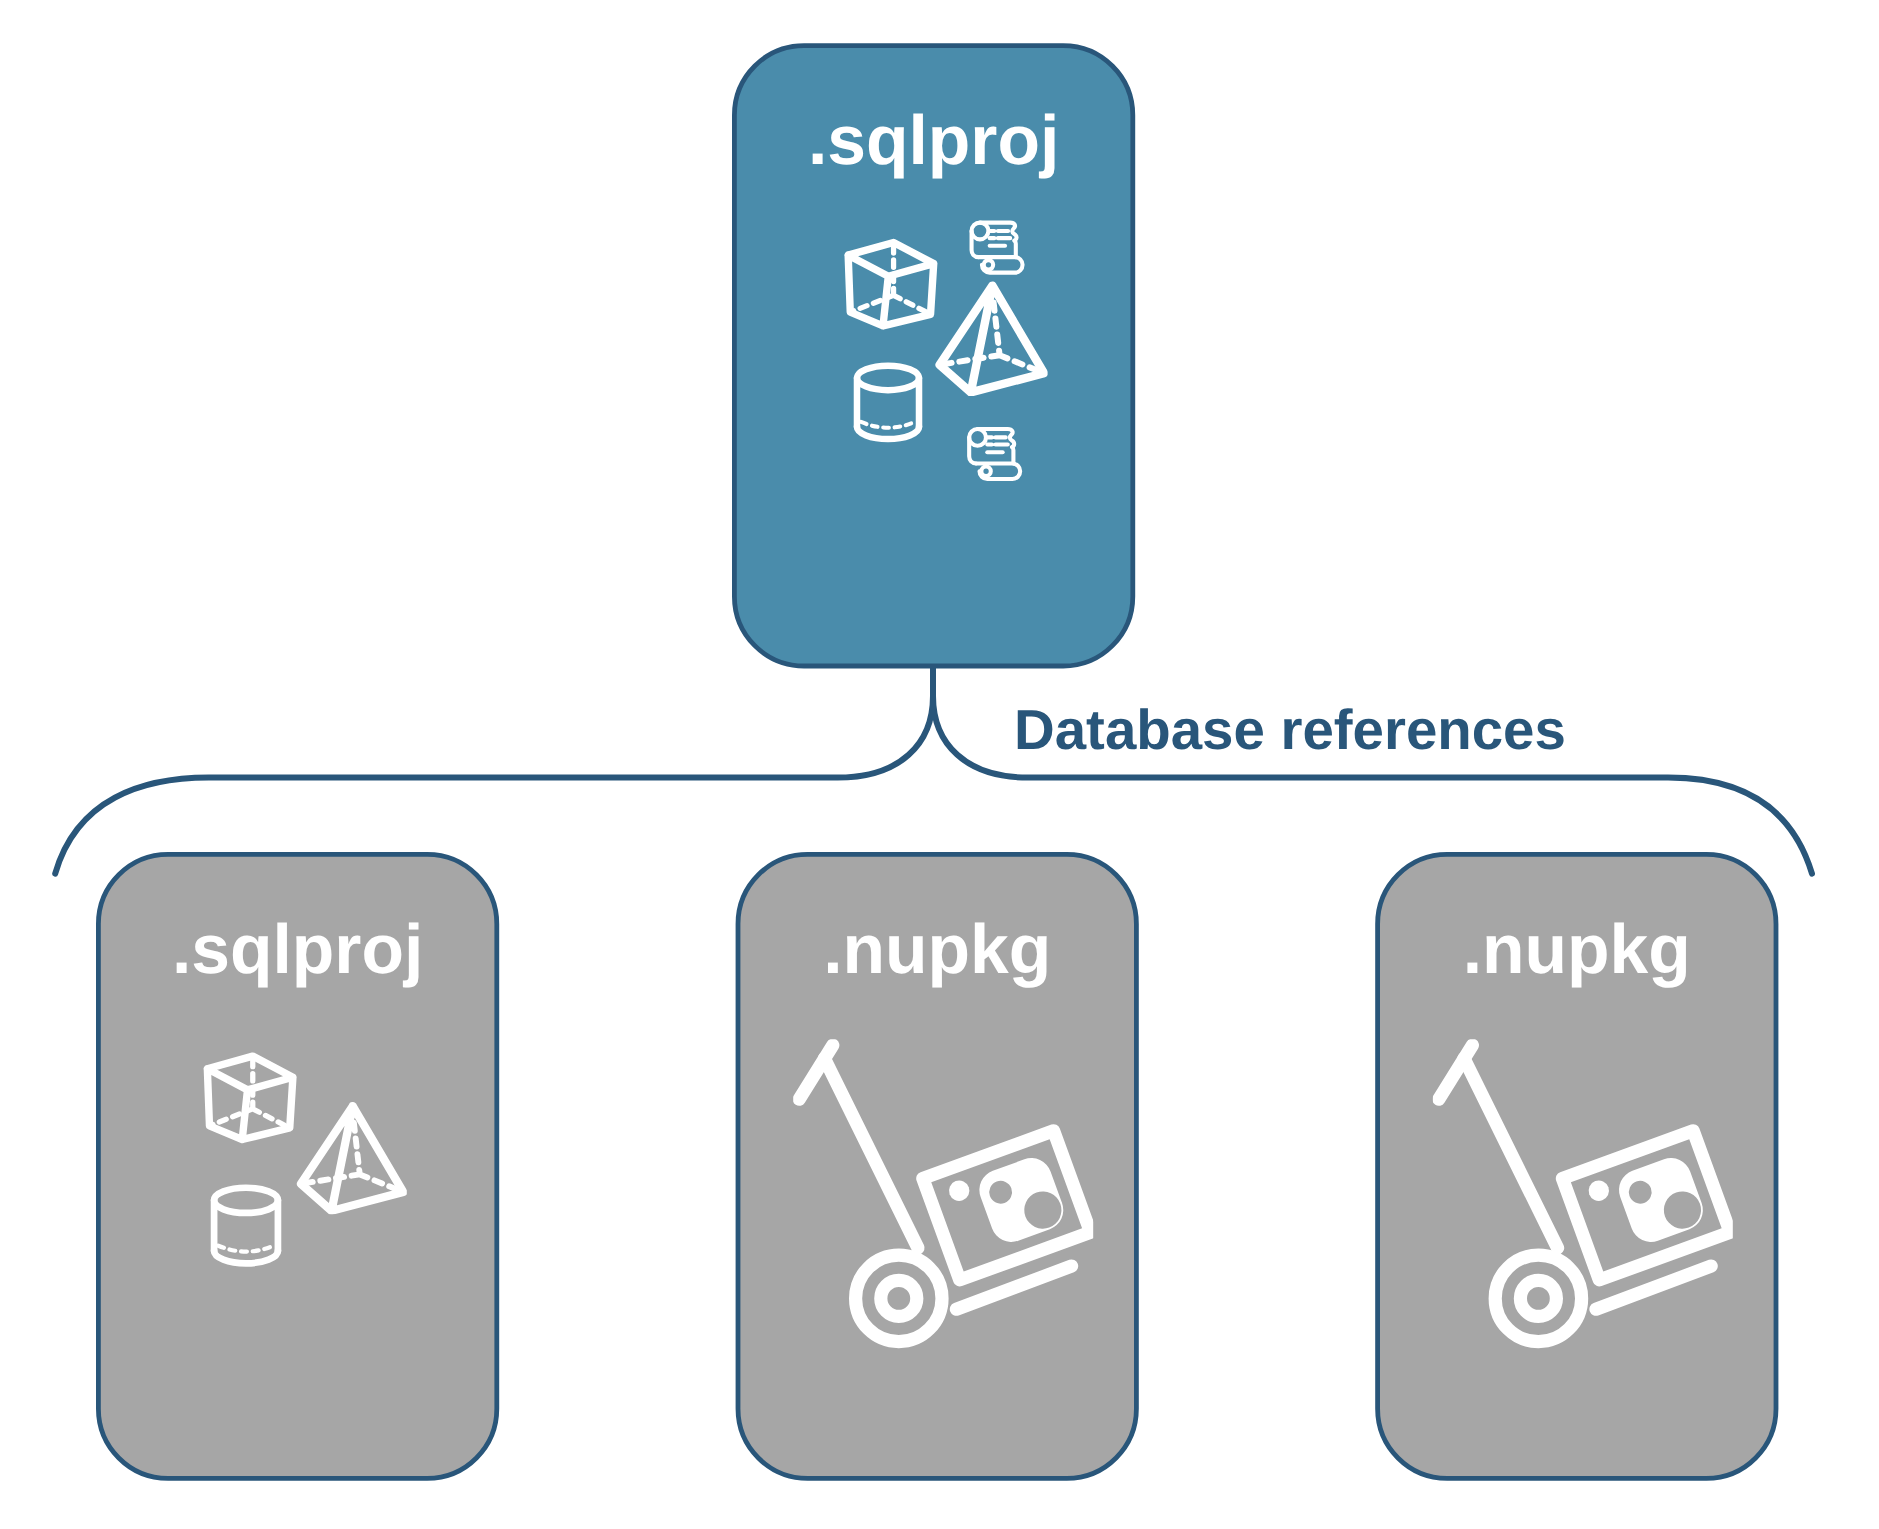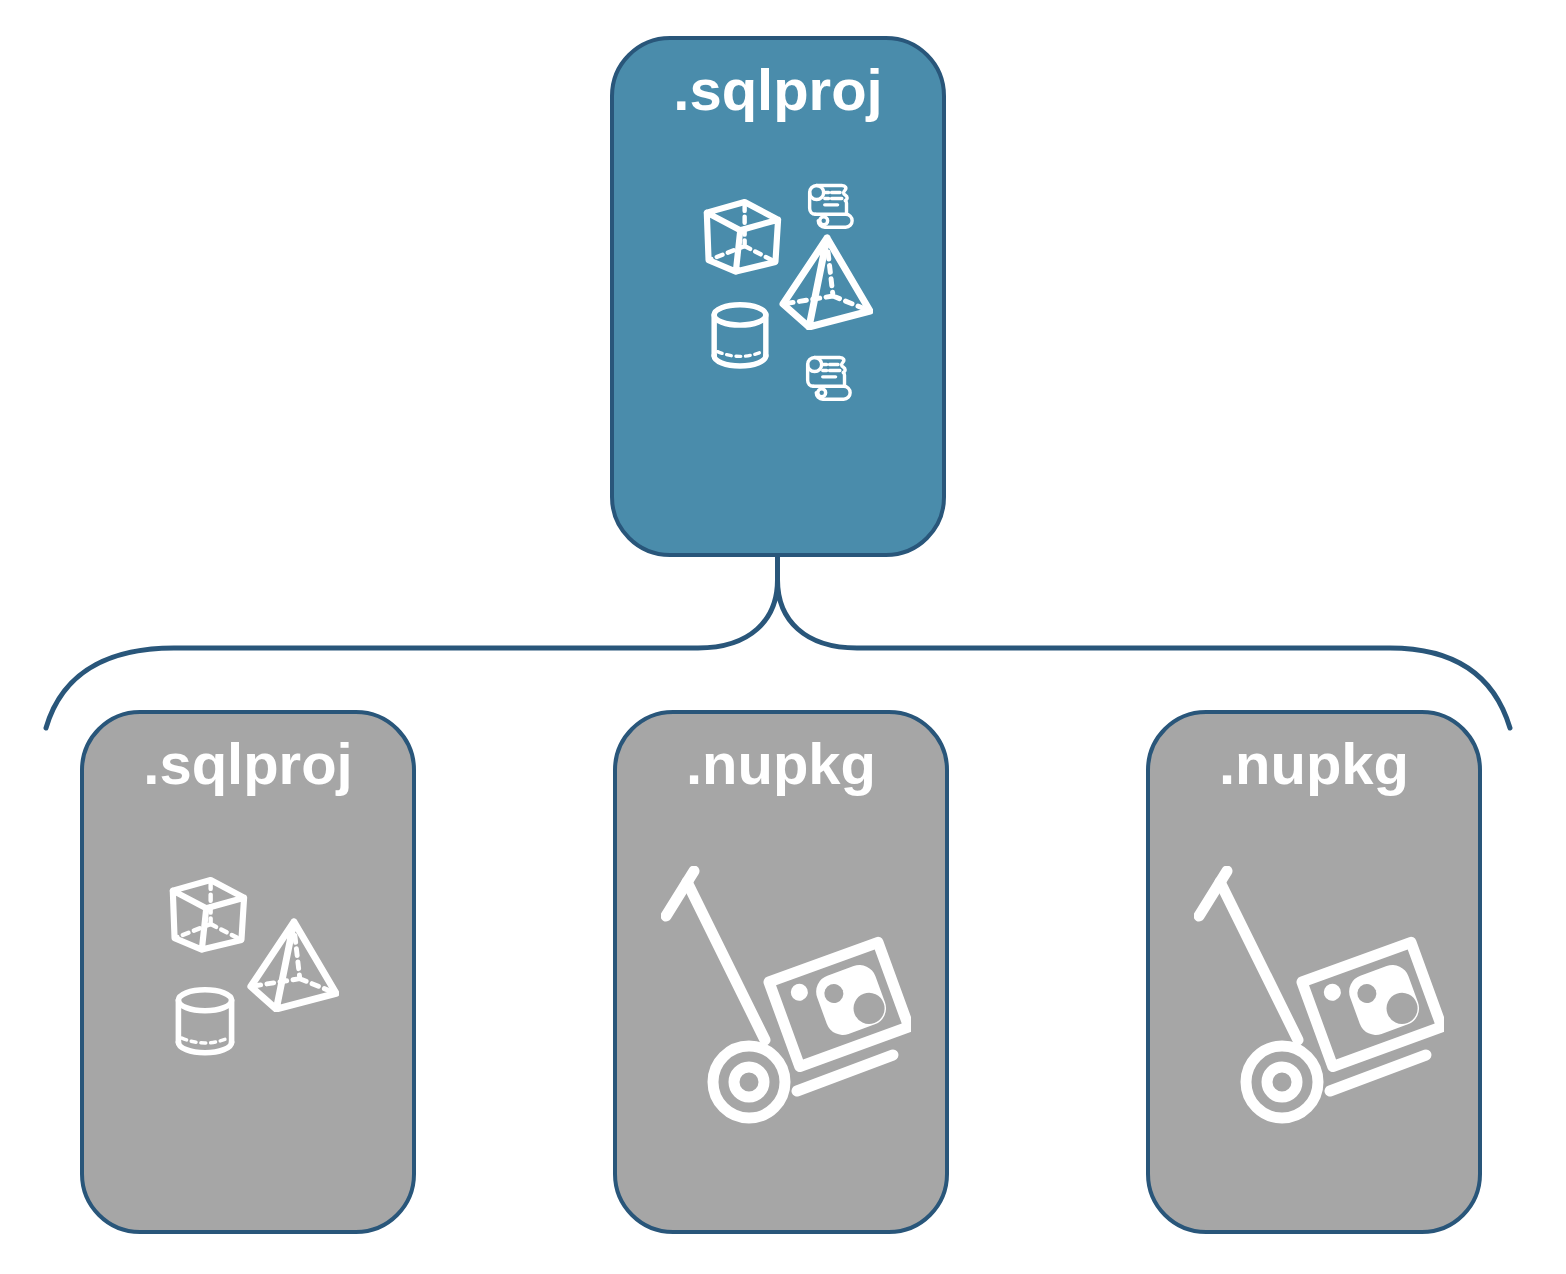--- a/index.html
+++ b/index.html
@@ -5,21 +5,21 @@
   html,body{margin:0;padding:0;background:#ffffff;}
   .canvas{position:relative;width:1566px;height:1274px;background:#ffffff;overflow:hidden;
           font-family:"Liberation Sans",sans-serif;}
   .connector-svg{position:absolute;left:0;top:0;z-index:0;}
   .connector-label{position:absolute;left:845px;top:580px;z-index:2;white-space:nowrap;
           font-weight:700;font-size:47px;color:#29567A;letter-spacing:0px;}
   .card{position:absolute;box-sizing:border-box;border:4px solid #29567A;border-radius:60px;z-index:1;}
   .card.root{left:610px;top:36px;width:336px;height:521px;background:#4A8CAB;}
   .card.child{top:710px;width:336px;height:524px;background:#A6A6A6;}
   #child1{left:80px;} #child2{left:613px;} #child3{left:1146px;}
-  .card-title{margin-top:16px;text-align:center;font-weight:700;font-size:58px;color:#ffffff;}
+  .card-title{margin-top:44px;text-align:center;font-weight:700;font-size:58px;color:#ffffff;}
   .icon{position:absolute;display:block;}
   
   .root .ic-cube{left:84px;top:148px;width:88px;height:88px;}
   .root .ic-scroll1{left:186px;top:134px;width:64px;height:60px;}
   .root .ic-pyramid{left:156px;top:190px;width:106px;height:100px;}
   .root .ic-cylinder{left:92px;top:256px;width:68px;height:80px;}
   .root .ic-scroll2{left:184px;top:306px;width:64px;height:60px;}
   
   .child .ic-cube{left:80px;top:152px;width:88px;height:88px;}
   .child .ic-pyramid{left:154px;top:200px;width:104px;height:98px;}
@@ -86,20 +86,21 @@
 
 <div class="canvas">
 
   <svg class="connector-svg" width="1566" height="1274" viewBox="0 0 1566 1274">
     <path d="M 777.5,557 L 777.5,580
              C 777.5,620 750,648 698,648 L 174,648 C 118,648 64,666 46,728
              M 777.5,580
              C 777.5,620 805,648 857,648 L 1390,648 C 1446,648 1492,668 1510,728" fill="none" stroke="#29567A" stroke-width="5" stroke-linecap="round"></path>
   </svg>
 
+  <div class="connector-label">Database references</div>
 
   <div class="card root">
     <div class="card-title">.sqlproj</div>
     <svg class="icon ic-cube" viewBox="0 0 100 100">
         <use href="#sym-cube"></use>
       </svg>
     <svg class="icon ic-scroll1" viewBox="0 0 75 70">
         <use href="#sym-scroll"></use>
       </svg>
     <svg class="icon ic-pyramid" viewBox="0 0 100 100">

